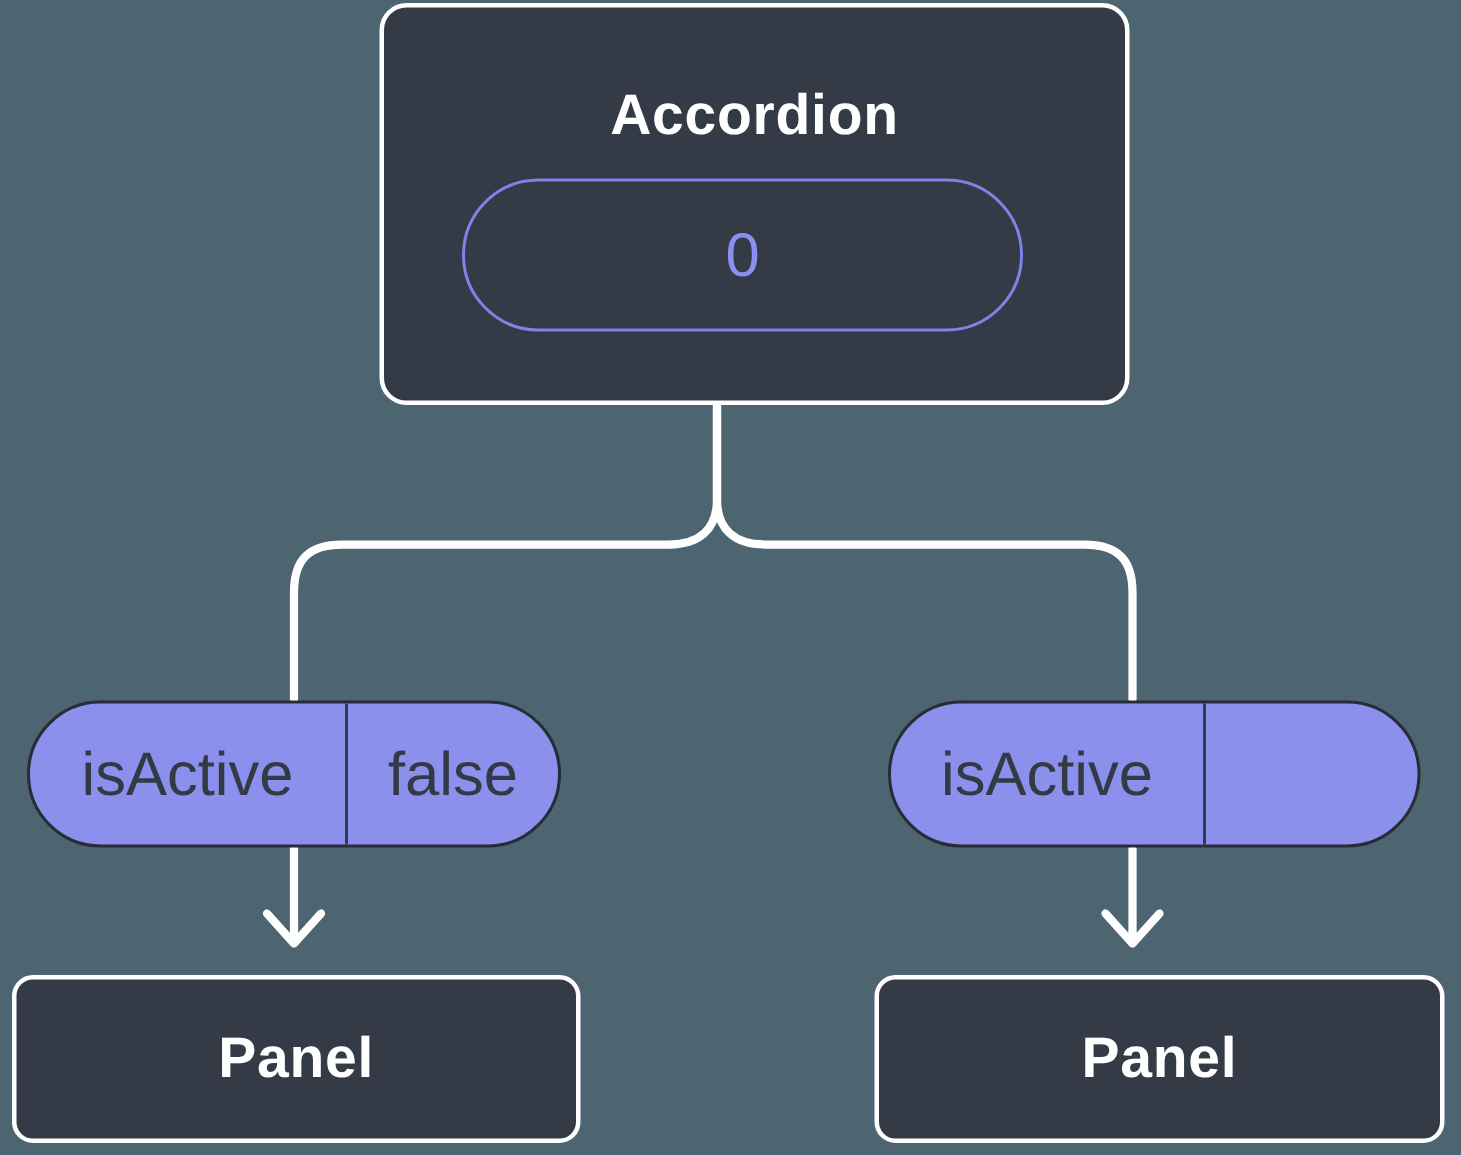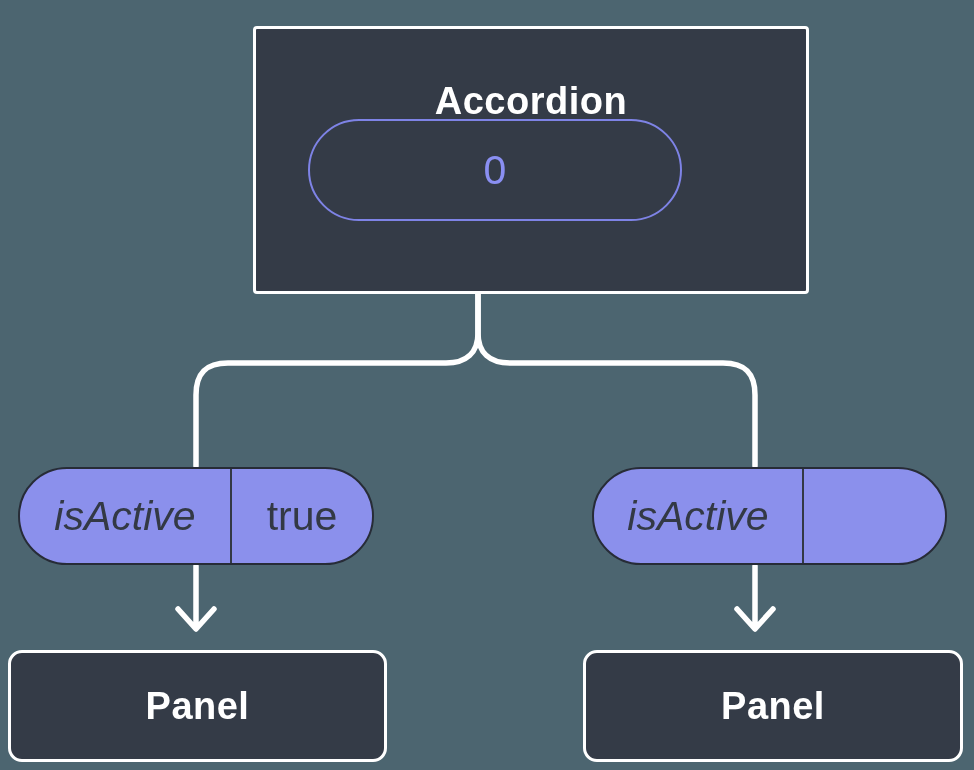--- a/index.html
+++ b/index.html
@@ -9,42 +9,42 @@
   }
   html,body{margin:0;padding:0;}
   body{background:var(--background);font-family:"Liberation Sans",sans-serif;}
   .stage{position:relative;width:974px;height:770px;background:var(--background);overflow:hidden;}
 
   .connectors{position:absolute;left:0;top:0;width:974px;height:770px;z-index:0;}
   .connectors path{stroke:var(--connector);stroke-width:5.5;fill:none;stroke-linecap:round;stroke-linejoin:round;}
 
   .node{position:absolute;box-sizing:border-box;background:var(--node-fill);
         border:3px solid var(--node-border);z-index:1;}
-  .node-root{left:253px;top:2px;width:556px;height:268px;border-radius:4px;margin-top:24px;}
+  .node-root{left:253px;top:2px;width:500px;height:268px;border-radius:18px;}
   .node-title{position:absolute;left:0;right:0;text-align:center;color:var(--node-text);
         font-size:38px;font-weight:600;letter-spacing:.5px;}
   .node-root .node-title{top:51px;}
   .node-panel{width:379px;height:112px;border-radius:14px;display:flex;align-items:center;justify-content:center;}
   .panel-left{left:8px;top:650px;}
   .panel-right{left:583px;top:650px;width:380px;}
   .node-panel .node-title{position:static;}
 
   .pill{position:absolute;box-sizing:border-box;display:flex;align-items:stretch;
         border-radius:999px;z-index:2;font-size:41px;}
   .pill .sec{display:flex;align-items:center;justify-content:center;}
   .pill .sec-name{border-right:2px solid;}
   .pill .sec-value{flex:1;}
 
   .pill-outlined{left:308px;top:119px;width:374px;height:102px;
         border:2.5px solid var(--pill-outline);background:transparent;color:var(--pill-purple-text);}
   .pill-outlined .sec-name{width:278px;border-right-color:var(--pill-outline);}
 
   .pill-filled{width:356px;height:98px;background:var(--pill-fill);
         border:2.5px solid var(--pill-dark-border);color:var(--pill-dark-text);}
-  .pill-filled .sec-name{border-right-color:var(--pill-dark-text);font-style:italic;}
+  .pill-filled .sec-name{border-right-color:var(--pill-dark-text);}
   .pill-child-left{left:18px;top:467px;}
   .pill-child-left .sec-name{width:210px;}
   .pill-child-right{left:592px;top:467px;width:355px;}
   .pill-child-right .sec-name{width:208px;}
 </style>
 </head>
 <body>
 
 <div class="stage">
 
@@ -58,21 +58,21 @@
   <div class="node node-root">
     <div class="node-title">Accordion</div>
   </div>
 
   <div class="pill pill-outlined">
     <span class="sec sec-value">0</span>
   </div>
 
   <div class="pill pill-filled pill-child-left">
     <span class="sec sec-name">isActive</span>
-    <span class="sec sec-value">true</span>
+    <span class="sec sec-value">false</span>
   </div>
 
   <div class="pill pill-filled pill-child-right">
     <span class="sec sec-name">isActive</span>
   </div>
 
   <div class="node node-panel panel-left">
     <div class="node-title">Panel</div>
   </div>
 

